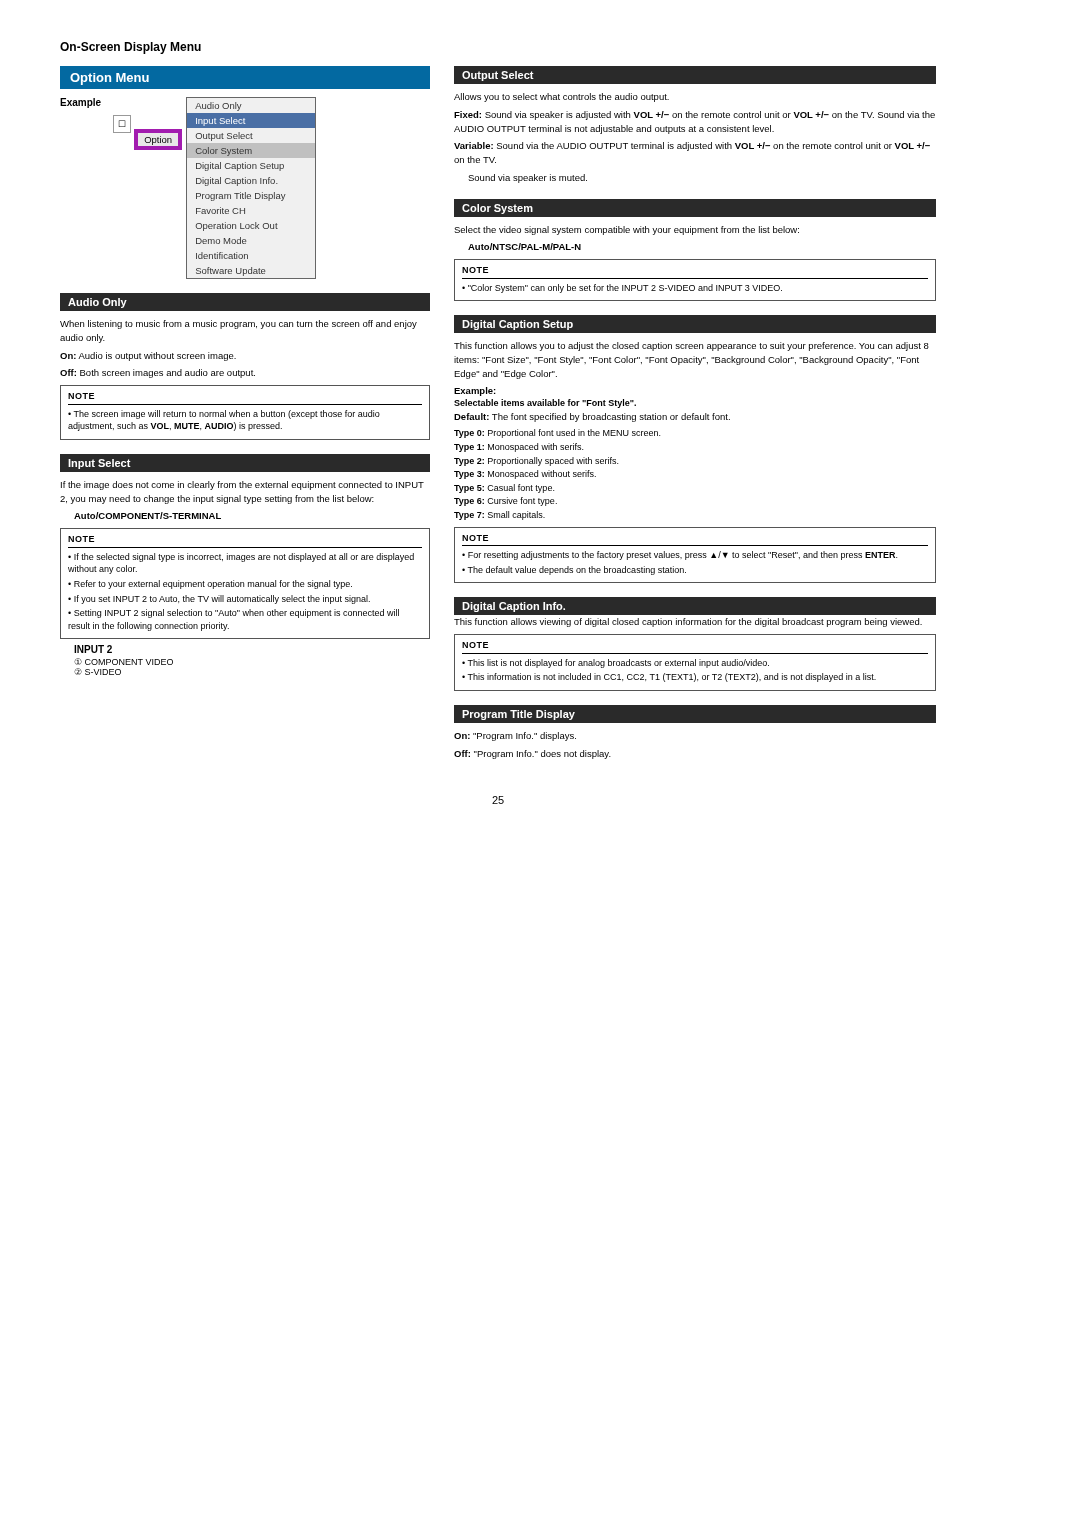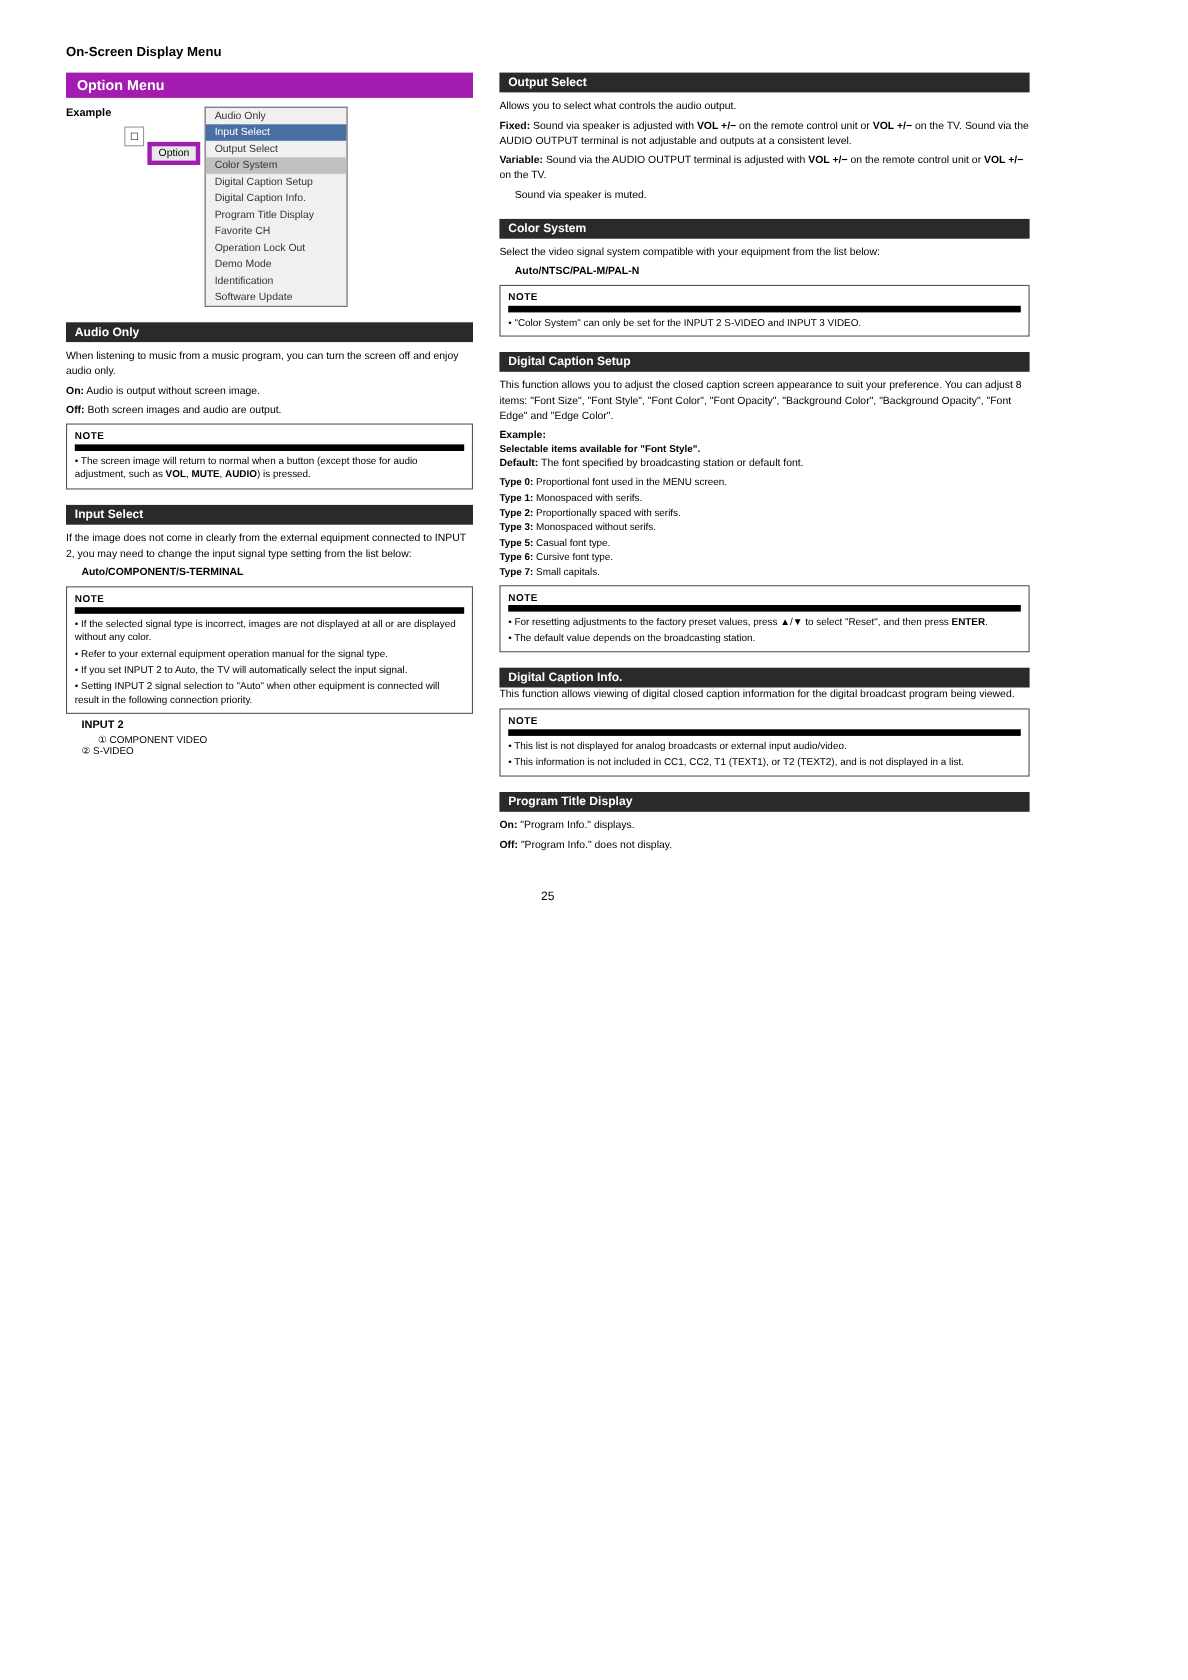--- a/index.html
+++ b/index.html
@@ -46,21 +46,21 @@
       background: #2a2a2a;
       color: #ffffff;
       font-size: 11px;
       font-weight: bold;
       padding: 3px 8px;
       margin-bottom: 6px;
     }
 
     
     .option-menu-header {
-      background: #a21caf;
+      background: #0369a1;
       color: #ffffff;
       font-size: 13px;
       font-weight: bold;
       padding: 4px 10px;
       margin-bottom: 8px;
     }
 
     .menu-example {
       display: flex;
       gap: 8px;
@@ -114,21 +114,21 @@
       padding: 4px 7px;
       margin: 5px 0;
       font-size: 9px;
       line-height: 1.4;
     }
 
     .note-header {
       font-size: 9px;
       font-weight: bold;
       text-transform: uppercase;
-      border-bottom: 6px solid #000000;
+      border-bottom: 1px solid #000000;
       margin-bottom: 3px;
       padding-bottom: 1px;
       letter-spacing: 0.5px;
     }
 
     .note-item {
       margin-bottom: 2px;
     }
 
     .note-item::before {
@@ -260,21 +260,21 @@
         <p class="body-text indent"><span class="bold">Auto/COMPONENT/S-TERMINAL</span></p>
         <div class="note-box">
           <div class="note-header">NOTE</div>
           <div class="note-item">If the selected signal type is incorrect, images are not displayed at all or are displayed without any color.</div>
           <div class="note-item">Refer to your external equipment operation manual for the signal type.</div>
           <div class="note-item">If you set INPUT 2 to Auto, the TV will automatically select the input signal.</div>
           <div class="note-item">Setting INPUT 2 signal selection to "Auto" when other equipment is connected will result in the following connection priority.</div>
         </div>
         <div class="input2-list">
           <div style="font-size:10px; font-weight:bold; margin-bottom:2px;">INPUT 2</div>
-          <div style="font-size:9px;margin-left:15px;">① COMPONENT VIDEO</div>
+          <div style="font-size:9px;">① COMPONENT VIDEO</div>
           <div style="font-size:9px;">② S-VIDEO</div>
         </div>
       </div>
 
     </div>
 
     <div class="col-right">
 
       <div class="section-block">
         <div class="section-header">Output Select</div>

